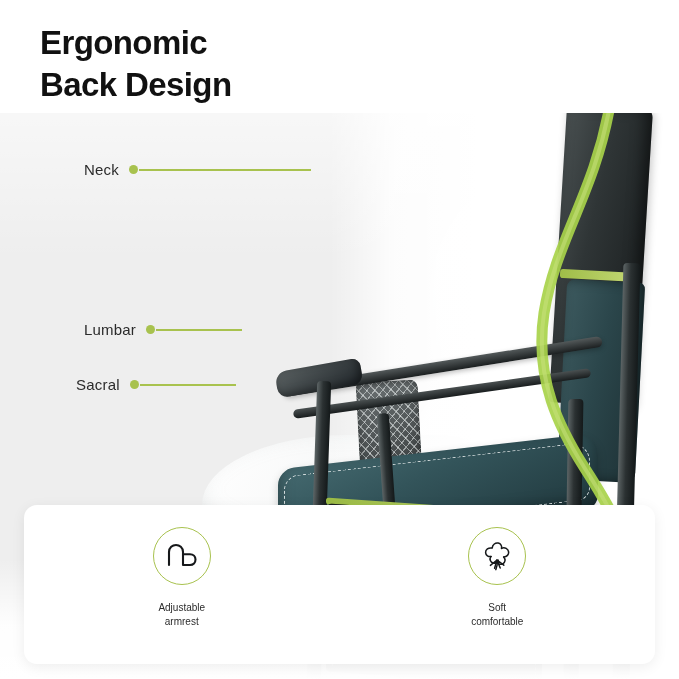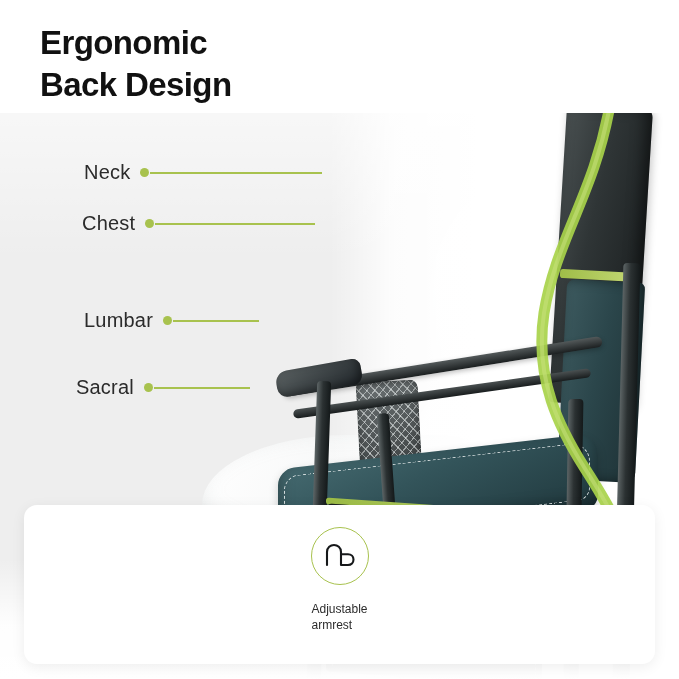--- a/index.html
+++ b/index.html
@@ -219,21 +219,21 @@
   }
 
   
   .callout {
     position: absolute;
     display: flex;
     align-items: center;
     z-index: 5;
   }
   .callout-label {
-    font-size: 20px;
+    font-size: 15px;
     color: #2b2b2b;
     letter-spacing: .2px;
     white-space: nowrap;
     text-align: center;
   }
   .callout-dot {
     width: 9px; height: 9px;
     border-radius: 50%;
     background: #a8c24e;
     flex: 0 0 auto;
@@ -271,24 +271,24 @@
   }
   .feature-icon.outline {
     border: 1.6px solid #a8c24e;
     background: #ffffff;
   }
   .feature-icon.filled {
     background: #a3c24a;
   }
   .feature-label {
     margin-top: 16px;
-    font-size: 12px;
+    font-size: 10px;
     line-height: 1.35;
     color: #2c2c2c;
-    text-align: left;
+    text-align: center;
     white-space: pre-line;
   }
 </style>
 </head>
 <body>
 
 <div id="stage">
 
   <div class="panel">
 
@@ -340,27 +340,22 @@
     <div class="title">Ergonomic
 Back Design</div>
   </div>
 
   <div class="callout" style="left:84px; top:161px;">
     <span class="callout-label">Neck</span>
     <span class="callout-dot"></span>
     <span class="callout-line" style="width:172px;"></span>
   </div>
 
-  <div class="callout" style="left:82px; top:212px;">
-    <span class="callout-label">Chest</span>
-    <span class="callout-dot"></span>
-    <span class="callout-line" style="width:160px;"></span>
-  </div>
-
-  <div class="callout" style="left:84px; top:309px;">
+
+  <div class="callout" style="left:84px; top:321px;">
     <span class="callout-label">Lumbar</span>
     <span class="callout-dot"></span>
     <span class="callout-line" style="width:86px;"></span>
   </div>
 
   <div class="callout" style="left:76px; top:376px;">
     <span class="callout-label">Sacral</span>
     <span class="callout-dot"></span>
     <span class="callout-line" style="width:96px;"></span>
   </div>
@@ -371,17 +366,32 @@
       <div class="feature-icon outline">
         <svg width="34" height="30" viewBox="0 0 34 30" fill="none" stroke="#16181a" stroke-width="2.1" stroke-linecap="round" stroke-linejoin="round">
           <path d="M4,24 L4,11 C4,6.5 7.5,4 11,4 C14.5,4 18,6.5 18,11 L18,24 L25,24 C28.3,24 30.5,21.6 30.5,18.6 C30.5,15.6 28.3,13.3 25,13.3 L18,13.3"></path>
         </svg>
       </div>
       <div class="feature-label">Adjustable
 armrest</div>
     </div>
 
 
+    <div class="feature">
+      <div class="feature-icon outline">
+        <svg width="36" height="34" viewBox="0 0 36 34" fill="none" stroke="#16181a" stroke-width="1.5" stroke-linecap="round" stroke-linejoin="round">
+          <path d="M13,9 c-3.6,-0.6 -6.6,1.6 -6.4,4.6 c0.2,2.8 2.8,4.4 5.6,3.9"></path>
+          <path d="M13.2,8.8 c0.4,-3.3 3.2,-5.3 6,-4.7 c2.6,0.6 4,3 3.3,5.4"></path>
+          <path d="M22.6,9.2 c3.3,-1.2 6.6,0.6 7,3.6 c0.4,2.8 -1.8,5 -4.8,5.2"></path>
+          <path d="M11.8,17.6 c-1.6,2.6 -0.4,5.6 2.4,6.4 c2.3,0.7 4.4,-0.6 5.1,-2.7"></path>
+          <path d="M24.6,18 c2.2,2.2 1.8,5.4 -0.8,6.8 c-2.2,1.2 -4.6,0.4 -5.6,-1.7"></path>
+          <path d="M18,21 l-6.6,5.4 M18,21 l6.8,5.2 M18,21 l-2.4,8.2 M18,21 l3.2,8"></path>
+          <path d="M18,21 c0.6,3.4 0.2,6.4 -1.2,9.6"></path>
+        </svg>
+      </div>
+      <div class="feature-label">Soft
+comfortable</div>
+    </div>
 
 
   </div>
 
 </div>
 
 </body></html>

